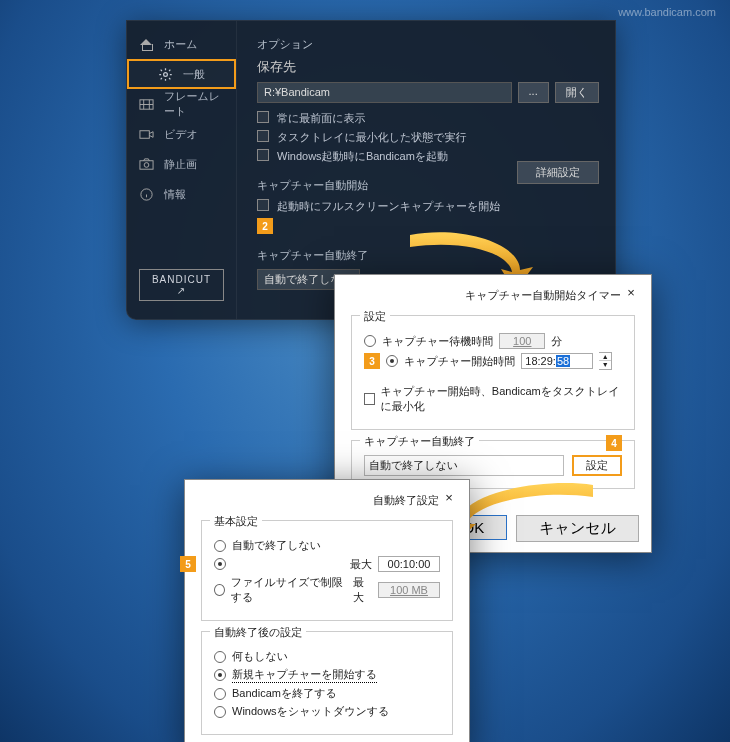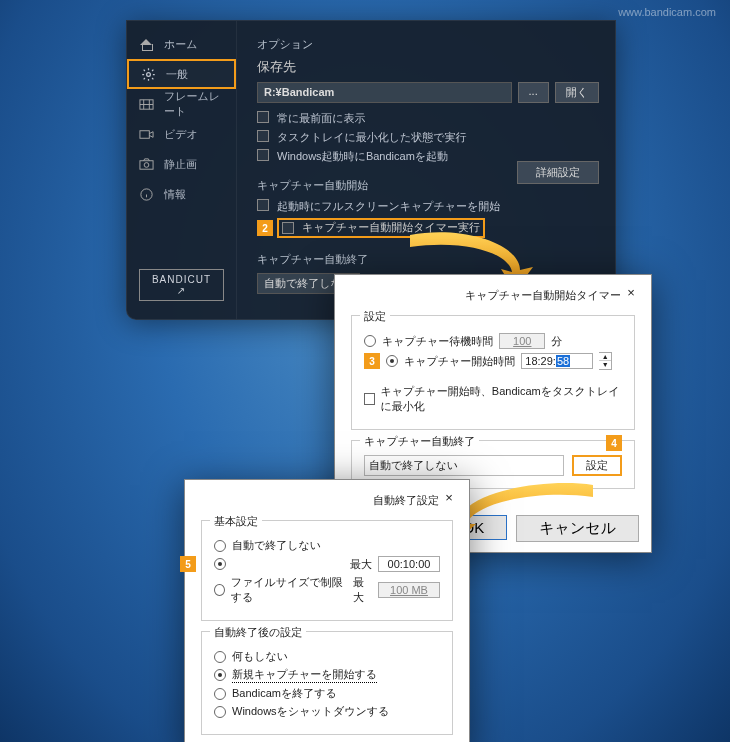--- a/index.html
+++ b/index.html
@@ -39,20 +39,21 @@
   }
   .side-item {
     display: flex; align-items: center; gap: 10px;
     height: 30px; padding: 0 12px;
     color: #b0b8c4;
     cursor: pointer;
   }
   .side-item.sel {
     border: 2px solid #f39c1a;
     background: rgba(255,255,255,0.02);
+    justify-content: center;
   }
   .side-item .ico { width: 15px; height: 15px; position: relative; }
   .ico.home::before { content:""; position:absolute; left:3px; top:7px; width:9px; height:6px; border:1px solid #aaa; border-top:none; }
   .ico.home::after { content:""; position:absolute; left:1px; top:2px; border-left:6.5px solid transparent; border-right:6.5px solid transparent; border-bottom:6px solid #aaa; }
   .ico.gear svg, .ico.frames svg, .ico.video svg, .ico.cam svg, .ico.info svg { width:15px; height:15px; }
   .bandicut {
     margin: auto 12px 18px;
     border: 1px solid #888;
     color: #d0d4dc;
     padding: 4px 8px;
@@ -62,21 +63,21 @@
     cursor: pointer;
   }
   .main-pane {
     flex: 1;
     padding: 12px 16px 10px 20px;
     position: relative;
   }
   .sec-head { color:#b7c0cc; margin:4px 0 6px; }
   .save-row { display:flex; gap:6px; margin-bottom:8px; }
   .save-path {
-    flex:1; background:#35424f; border:1px solid #555; padding:3px 6px; color:#ddd; font-size:11px;font-weight:bold;
+    flex:1; background:#35424f; border:1px solid #555; padding:3px 6px; color:#ddd; font-size:11px;
   }
   .dots-btn,.open-btn {
     background:#3c4856; border:1px solid #666; color:#ddd; padding:2px 10px; font-size:11px; cursor:pointer;
   }
   .chk-row { display:flex; align-items:flex-start; gap:8px; margin:4px 0; color:#bfc6d2; }
   .chk { width:12px; height:12px; border:1px solid #888; background:#283442; display:inline-block; }
   .adv-btn {
     position:absolute; right:16px; top:140px;
     background:#3c4856; border:1px solid #666; color:#ddd; padding:3px 18px; cursor:pointer;
   }
@@ -241,24 +242,20 @@
       </div>
     <div class="adv-btn">詳細設定</div>
 
     <div class="sec-head2">キャプチャー自動開始</div>
     <div class="chk-row">
         <span class="chk"></span>
         <span>起動時にフルスクリーンキャプチャーを開始</span>
       </div>
     <div style="display:flex;align-items:center;gap:4px;">
       <span class="num-badge">2</span>
-      <span class="hl-box">
-        <span class="chk"></span>
-        <span>キャプチャー自動開始タイマー実行</span>
-      </span>
     </div>
 
     <div class="sec-head2">キャプチャー自動終了</div>
     <div class="auto-end-row">
       <div class="auto-end-txt">自動で終了しない</div>
     </div>
   </div>
 </div>
 
 <svg class="arrow1" width="140" height="70">

